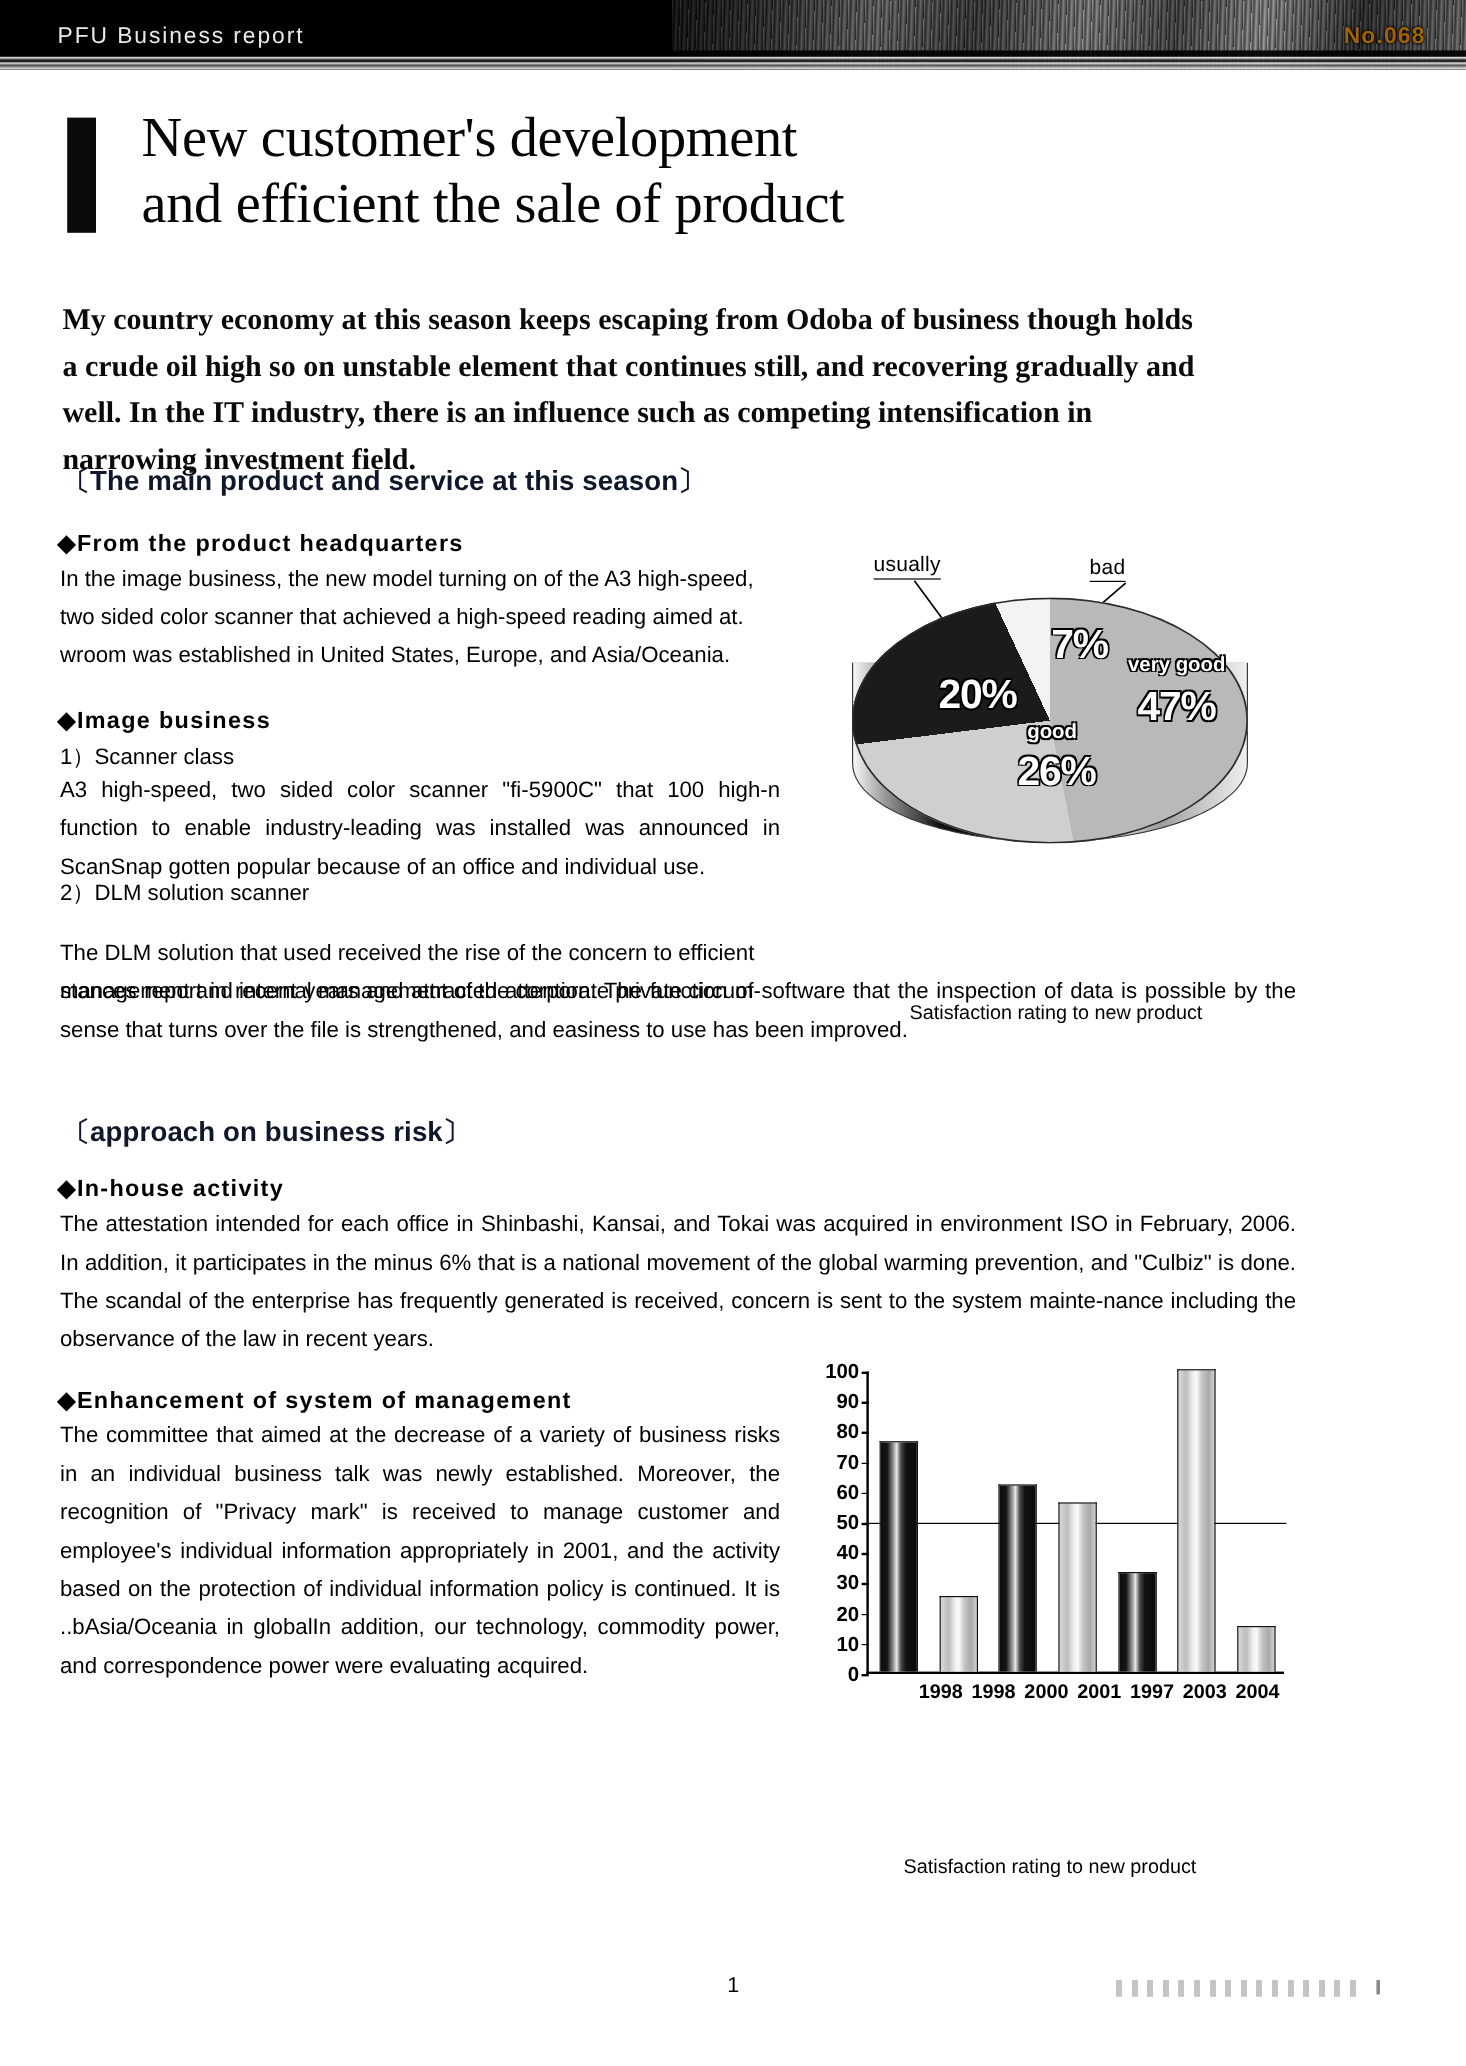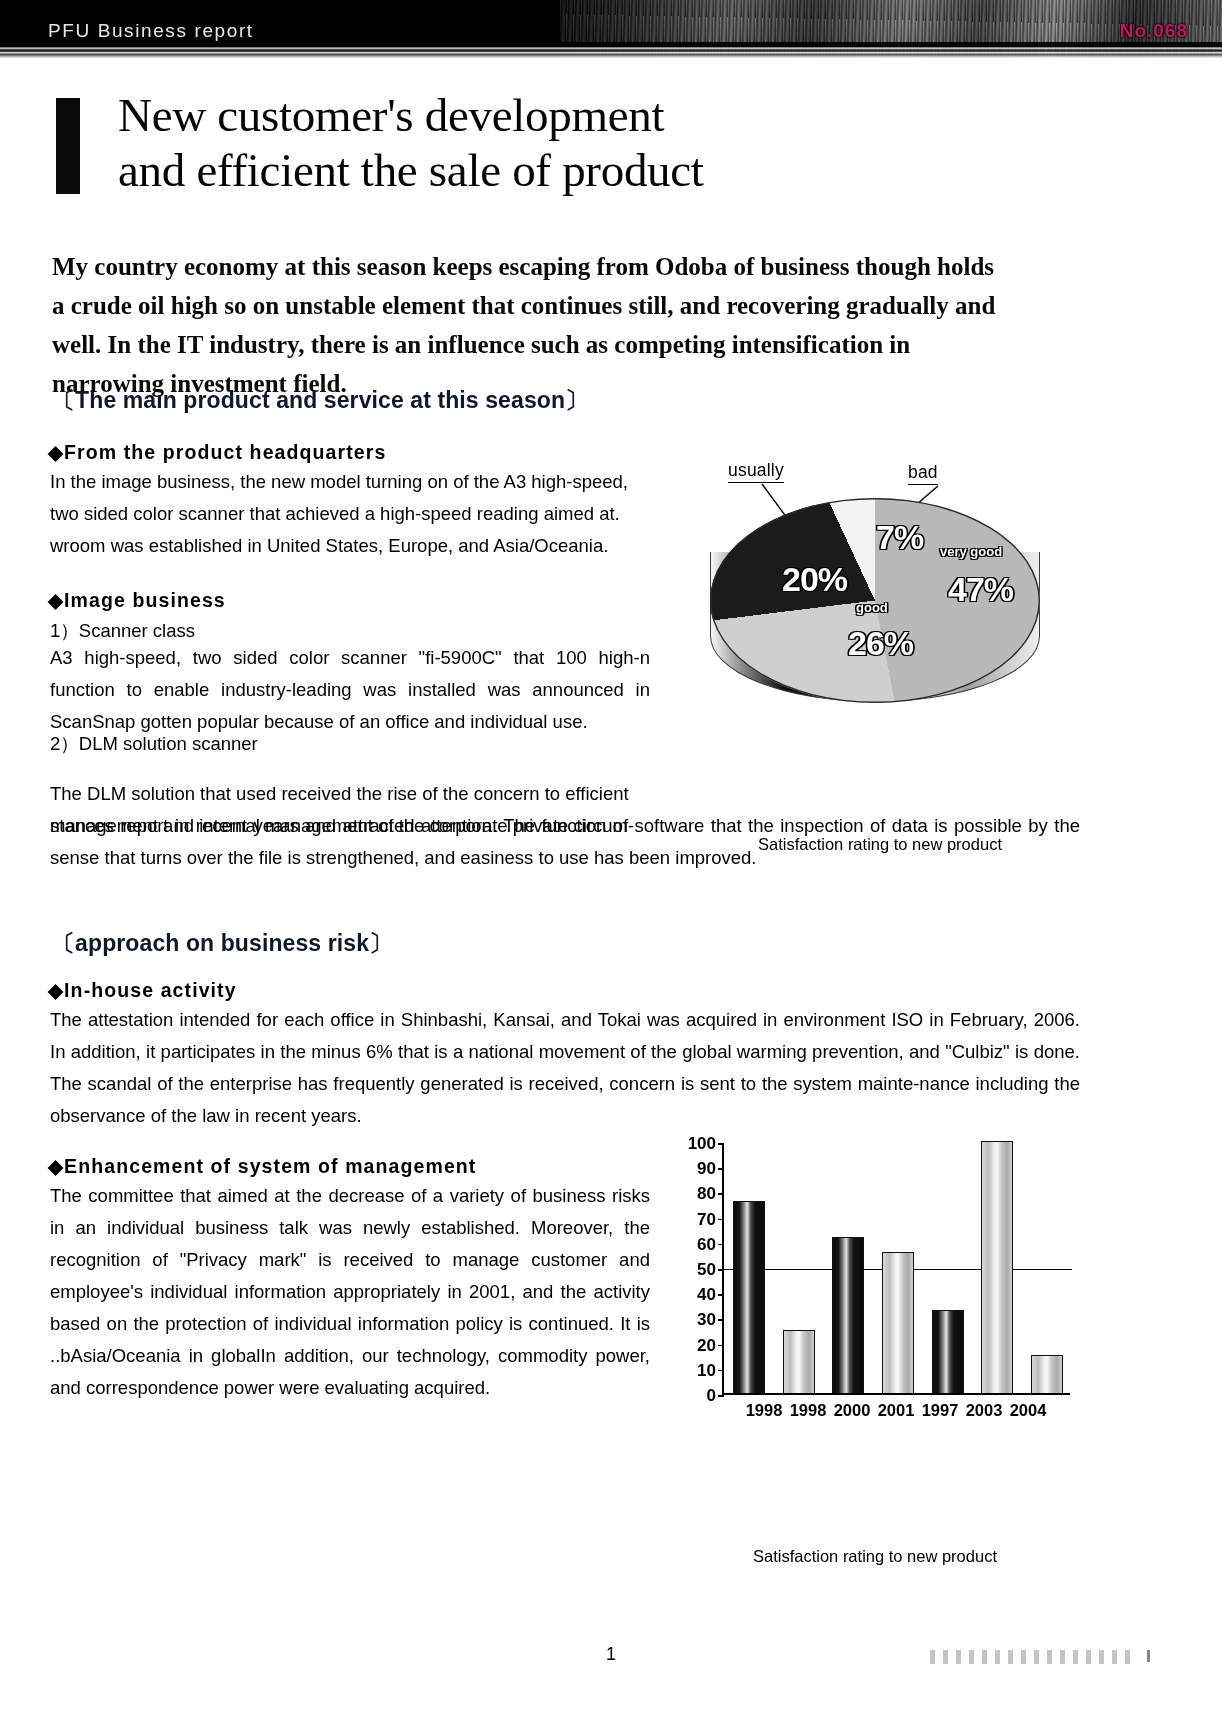--- a/index.html
+++ b/index.html
@@ -47,21 +47,21 @@
     color: #e9e9e9;
     z-index: 5;
     font-family: "Liberation Sans", sans-serif;
   }
   .header-issue {
     position: absolute;
     top: 20px; right: 34px;
     font-size: 19px;
     font-weight: bold;
     letter-spacing: 1px;
-    color: #be185d;
+    color: #a16207;
     z-index: 5;
     text-shadow: 0 0 2px #000, 0 0 3px #000;
   }
 
   
   .title-block {
     position: absolute;
     top: 88px; left: 56px;
     width: 1000px;
   }
@@ -172,21 +172,21 @@
     border-top: none;
   }
   .pie-slice-txt {
     position: absolute;
     font-weight: bold;
     color: #ffffff;
     text-shadow: -1.4px -1.4px 0 #000, 1.4px -1.4px 0 #000, -1.4px 1.4px 0 #000, 1.4px 1.4px 0 #000;
     white-space: nowrap;
   }
   .pct-big { font-size: 34px; letter-spacing: -1px; }
-  .slice-name { font-size: 13px; font-weight: bold; }
+  .slice-name { font-size: 17px; font-weight: bold; }
 
   #pie-val-bad      { top: 66px;  left: 176px; }
   #pie-val-usually  { top: 108px; left: 82px; }
   #pie-name-vgood   { top: 92px;  left: 240px; }
   #pie-val-vgood    { top: 118px; left: 248px; }
   #pie-name-good    { top: 148px; left: 156px; }
   #pie-val-good     { top: 172px; left: 148px; }
 
   .fig-caption {
     position: absolute;
@@ -256,21 +256,21 @@
     background: linear-gradient(90deg, #0d0d0d 0%, #141414 18%, #8e8e8e 34%, #e8e8e8 44%, #4a4a4a 56%, #111 70%, #0a0a0a 100%);
   }
   .bar-light {
     background: linear-gradient(90deg, #d8d8d8 0%, #bdbdbd 22%, #efefef 40%, #fafafa 50%, #c4c4c4 66%, #a9a9a9 84%, #d2d2d2 100%);
   }
   .bc-xlabels {
     position: absolute;
     left: 46px; top: 258px;
     width: 348px;
     display: flex;
-    justify-content: center;
+    justify-content: flex-end;
   }
   .bc-xlabel {
     font-size: 16.5px;
     font-weight: bold;
     text-align: center;
     width: 44px;
   }
 
   
   .page-num {

